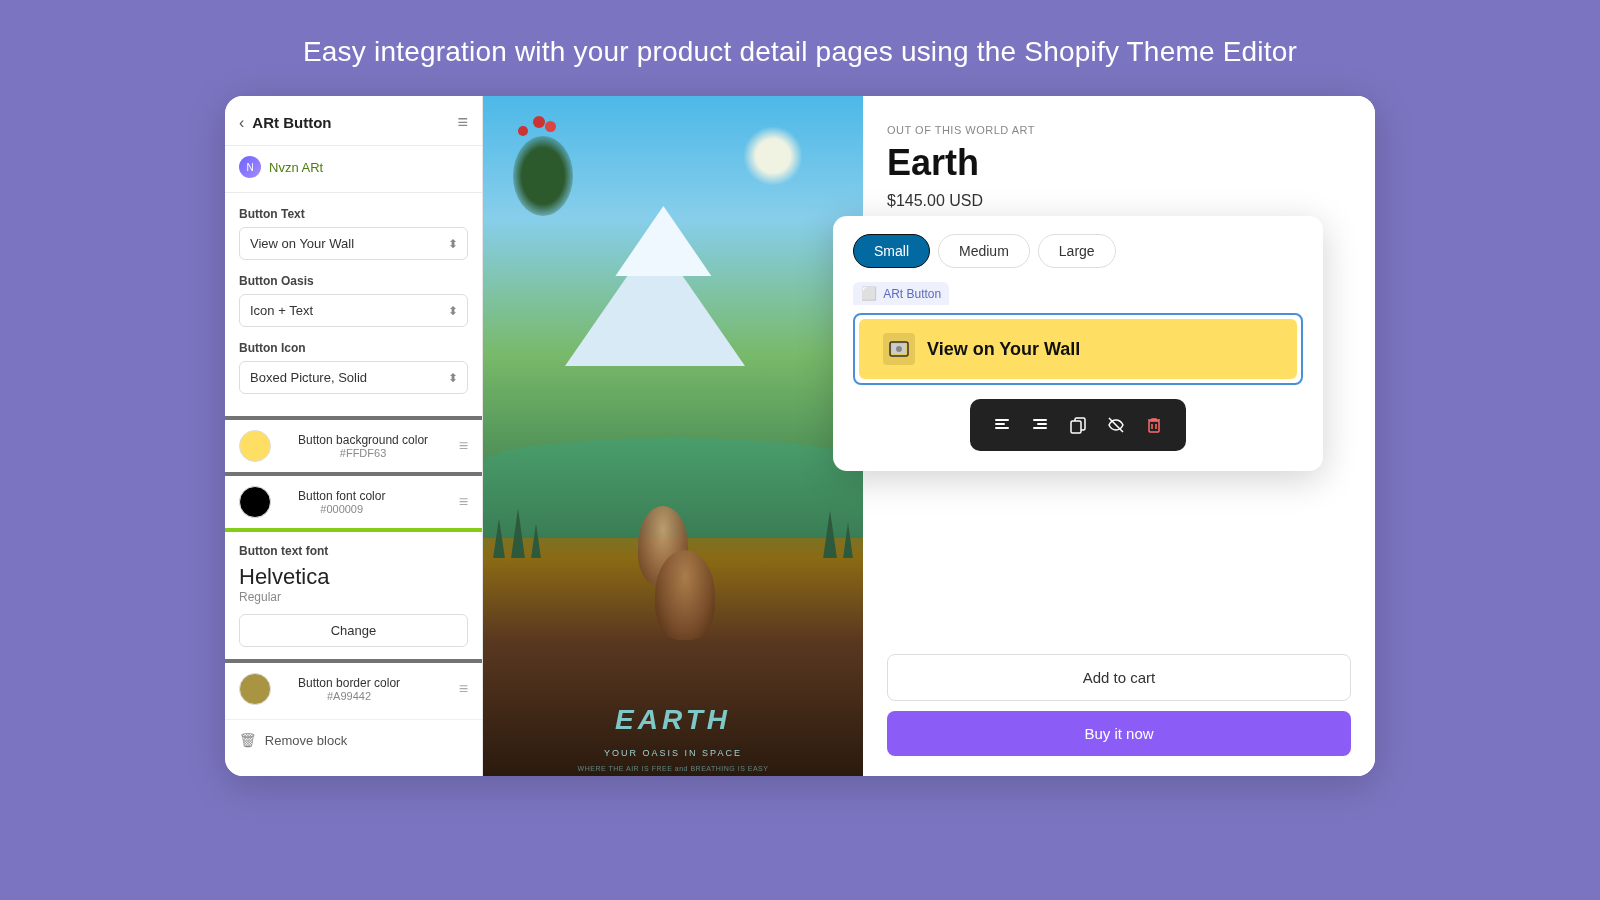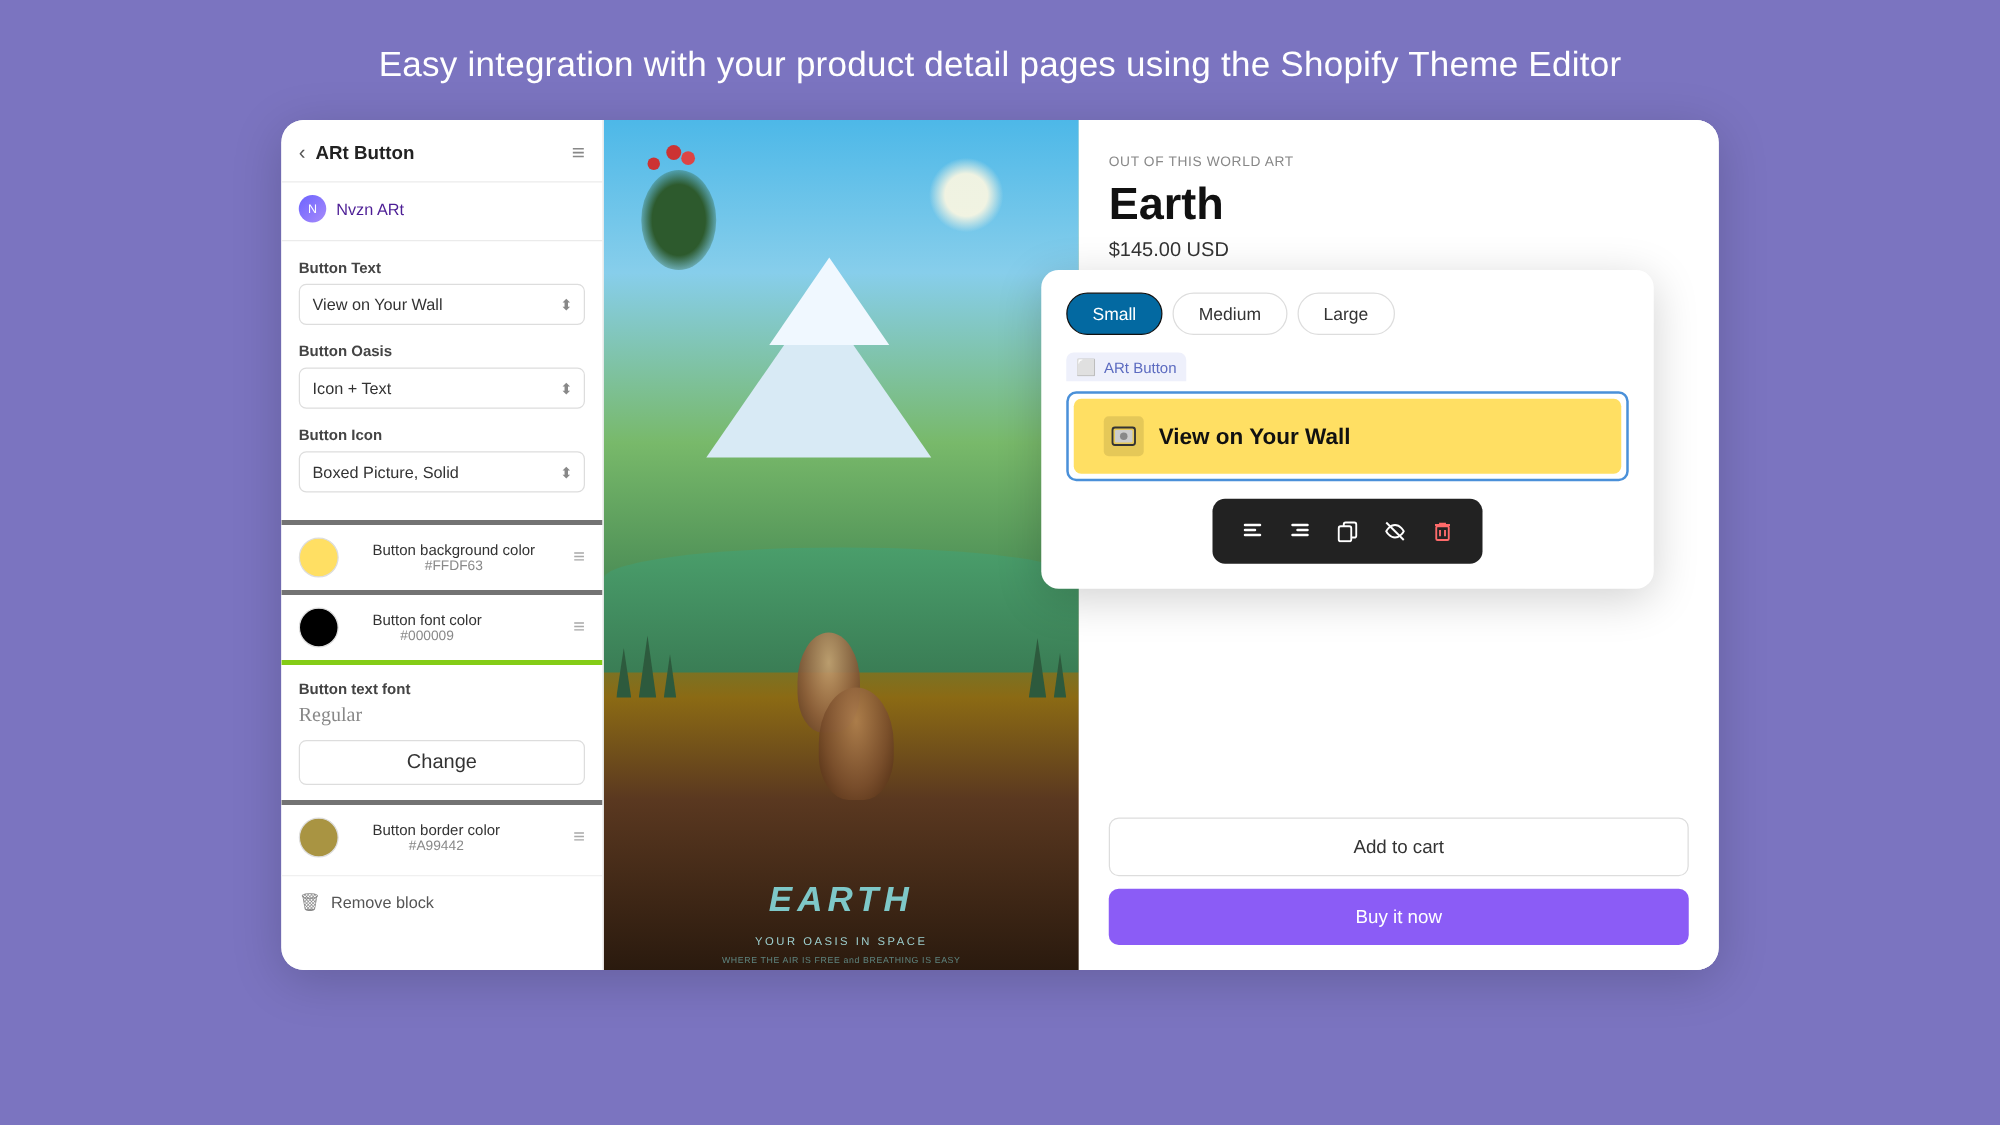--- a/index.html
+++ b/index.html
@@ -93,21 +93,21 @@
       background: linear-gradient(135deg, #6c63ff, #a78bfa);
       display: flex;
       align-items: center;
       justify-content: center;
       font-size: 10px;
       color: white;
     }
 
     .brand-name {
       font-size: 13px;
-      color: #4c1d95;
+      color: #4d7c0f;
     }
 
     .panel-section {
       padding: 14px 14px 8px 14px;
     }
 
     .field-label {
       font-size: 12px;
       color: #444;
       margin-bottom: 6px;
@@ -186,33 +186,32 @@
     }
 
     .font-name {
       font-size: 22px;
       color: #222;
       font-family: Helvetica, Arial, sans-serif;
       font-weight: 400;
     }
 
     .font-style {
-      font-size: 16px;
+      font-size: 12px;
       color: #888;
       margin-bottom: 10px;
-      font-family: Liberation Serif, serif;
     }
 
     .change-btn {
       width: 100%;
       padding: 8px;
       border: 1px solid #ddd;
       border-radius: 6px;
       background: white;
-      font-size: 16px;
+      font-size: 13px;
       color: #333;
       cursor: pointer;
     }
 
     .remove-block {
       display: flex;
       align-items: center;
       gap: 8px;
       padding: 12px 14px;
       color: #555;
@@ -539,20 +538,21 @@
       <div class="color-swatch" style="background:#000000;"></div>
       <div class="color-info">
         <span class="color-label">Button font color</span>
         <span class="color-value">#000009</span>
       </div>
       <span class="color-menu">≡</span>
     </div>
 
     <div class="font-section">
       <div class="field-label">Button text font</div>
+      <div class="font-name">Helvetica</div>
       <div class="font-style">Regular</div>
       <button class="change-btn">Change</button>
     </div>
 
     <div class="color-row">
       <div class="color-swatch" style="background:#A99442;"></div>
       <div class="color-info">
         <span class="color-label">Button border color</span>
         <span class="color-value">#A99442</span>
       </div>

